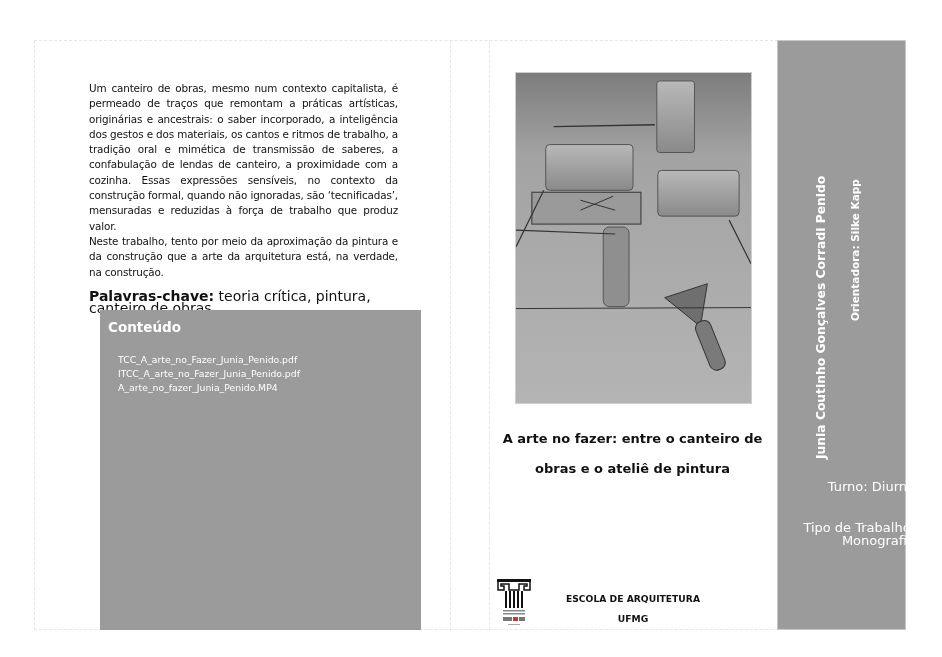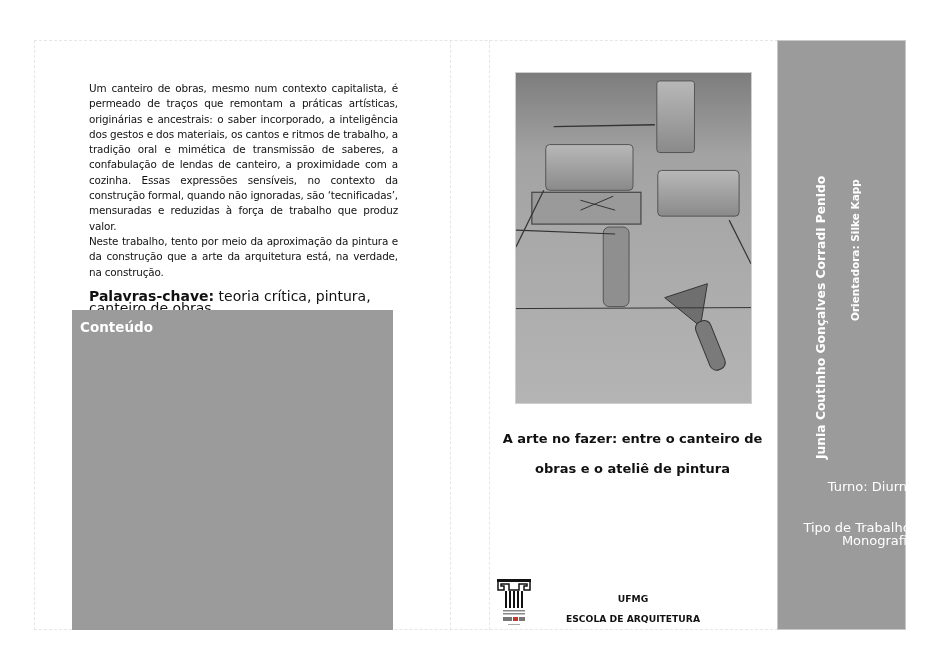--- a/index.html
+++ b/index.html
@@ -12,21 +12,21 @@
     .fold.f1 { left: 450px; }
     .fold.f2 { left: 489px; }
 
     
     .abstract { position: absolute; left: 89px; top: 81px; width: 309px;
                 font-size: 10.4px; line-height: 15.3px; text-align: justify; letter-spacing: -0.15px; }
     .abstract p { margin: 0; }
     .keywords { position: absolute; left: 89px; top: 290px; width: 320px; font-size: 14px; line-height: 12px; }
     .keywords b { font-weight: bold; }
 
-    .contents { position: absolute; left: 72px; top: 310px; width: 321px; height: 320px; background: #9b9b9b; }
+    .contents { position: absolute; left: 100px; top: 310px; width: 321px; height: 320px; background: #9b9b9b; }
     .contents h2 { position: absolute; left: 8px; top: 9px; font-size: 13.5px; font-weight: bold; color: #ffffff; }
     .contents ul { position: absolute; left: 18px; top: 43px; list-style: none; }
     .contents li { font-size: 9.3px; line-height: 14px; color: #ffffff; cursor: pointer; }
 
     
     .cover-img { position: absolute; left: 515px; top: 72px; width: 237px; height: 332px;
                  background: #a9a9a9; border: 1px solid #cfcfcf; overflow: hidden; }
     .cover-img svg { width: 100%; height: 100%; display: block; }
 
     .title { position: absolute; left: 490px; top: 424px; width: 285px; text-align: center;
@@ -59,20 +59,25 @@
   <p>Um canteiro de obras, mesmo num contexto capitalista, é permeado de traços que remontam a práticas artísticas, originárias e ancestrais: o saber incorporado, a inteligência dos gestos e dos materiais, os cantos e ritmos de trabalho, a tradição oral e mimética de transmissão de saberes, a confabulação de lendas de canteiro, a proximidade com a cozinha. Essas expressões sensíveis, no contexto da construção formal, quando não ignoradas, são ‘tecnificadas’, mensuradas e reduzidas à força de trabalho que produz valor.</p>
   <p>Neste trabalho, tento por meio da aproximação da pintura e da construção que a arte da arquitetura está, na verdade, na construção.</p>
 </div>
 
 <div class="keywords">
   <b>Palavras-chave:</b><span> teoria crítica, pintura, canteiro de obras</span>
 </div>
 
 <div class="contents">
   <h2>Conteúdo</h2>
+  <ul>
+    <li>TCC_A_arte_no_Fazer_Junia_Penido.pdf</li>
+    <li>ITCC_A_arte_no_Fazer_Junia_Penido.pdf</li>
+    <li>A_arte_no_fazer_Junia_Penido.MP4</li>
+  </ul>
 </div>
 
 <div class="cover-img">
   <svg viewBox="0 0 237 332" preserveAspectRatio="none">
     <defs>
       <linearGradient id="bg" x1="0" y1="0" x2="0" y2="1">
         <stop offset="0" stop-color="#7d7d7d"></stop>
         <stop offset="0.25" stop-color="#a3a3a3"></stop>
         <stop offset="1" stop-color="#b4b4b4"></stop>
       </linearGradient>
@@ -120,22 +125,22 @@
   <rect x="25" y="13" width="2" height="17" fill="#111"></rect>
   <rect x="7" y="32" width="22" height="1.5" fill="#888"></rect>
   <rect x="7" y="35" width="22" height="1.5" fill="#888"></rect>
   <rect x="7" y="39" width="9" height="4" fill="#777"></rect>
   <rect x="17" y="39" width="5" height="4" fill="#c0392b"></rect>
   <rect x="23" y="39" width="6" height="4" fill="#777"></rect>
   <rect x="12" y="46" width="12" height="1" fill="#aaa"></rect>
 </svg>
 
 <div class="school">
+  <div>ESCOLA DE ARQUITETURA</div>
   <div>UFMG</div>
-  <div>ESCOLA DE ARQUITETURA</div>
 </div>
 
 <div class="spine">
   <div class="vert author">Junia Coutinho Gonçalves Corradi Penido</div>
   <div class="vert advisor">Orientadora: Silke Kapp</div>
   <div class="info turno">Turno: Diurno</div>
   <div class="info tipo">
     <div>Tipo de Trabalho:</div>
     <div>Monografia</div>
   </div>

